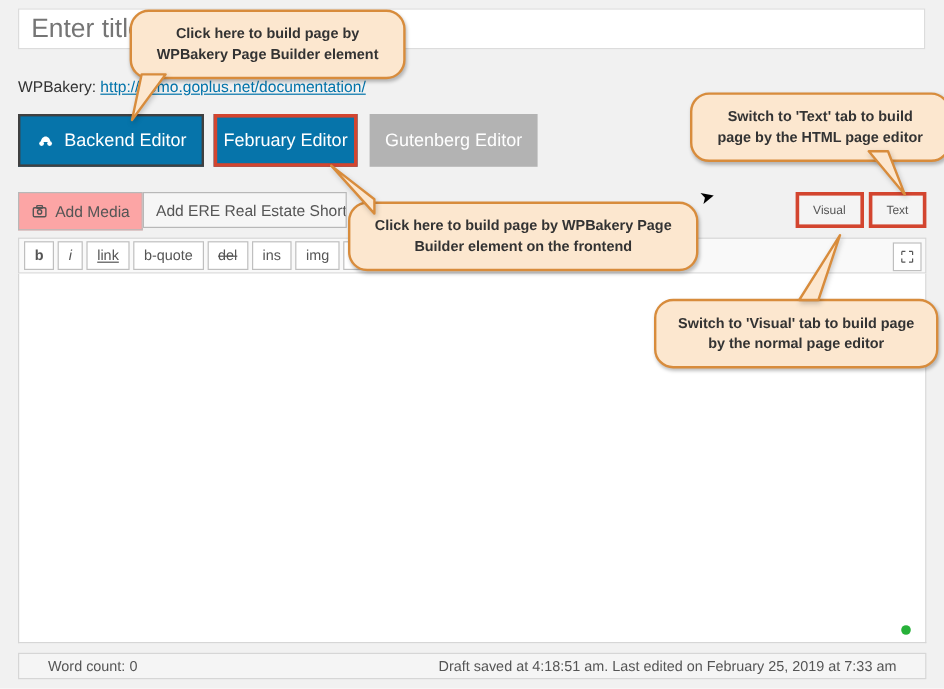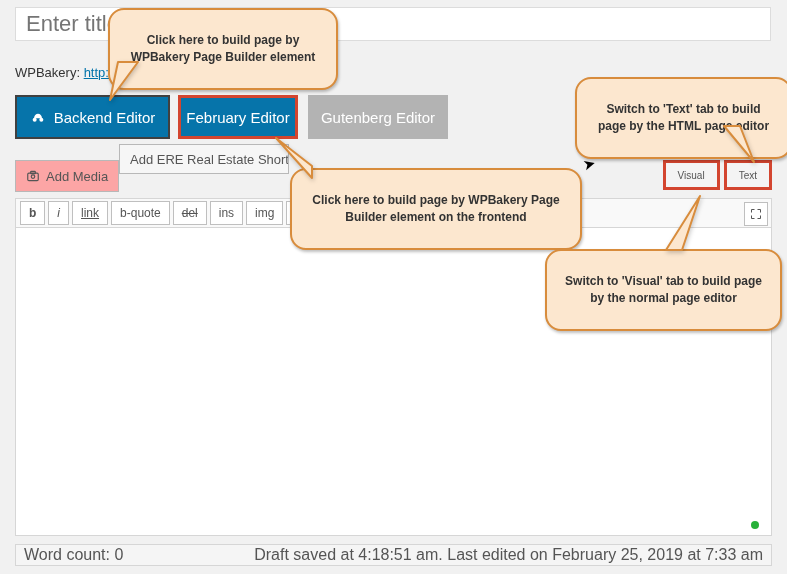--- a/index.html
+++ b/index.html
@@ -7,34 +7,34 @@
   .title-input{position:absolute;left:15px;top:7px;width:756px;height:34px;border:1px solid #dcdcdc;background:#fff;padding:2px 10px;font-size:22px;color:#8d8d8d;box-sizing:border-box}
   .perm-row{position:absolute;left:15px;top:65px;font-size:13px;color:#333}
   .perm-row a{color:#0073aa;text-decoration:underline}
   .editor-btn{position:absolute;top:95px;height:44px;display:flex;align-items:center;justify-content:center;color:#fff;font-size:15px;cursor:pointer;box-sizing:border-box}
   .be{left:15px;width:155px;background:#0674aa;border:2px solid #404040}
   .fe{left:178px;width:120px;background:#0674aa;border:3px solid #d3452f}
   .gut{left:308px;width:140px;background:#b3b3b3;border:0}
   .wp-ic{width:16px;height:16px;margin-right:8px}
   .media-btn{position:absolute;left:15px;top:160px;height:30px;display:flex;align-items:center;padding:0 10px;background:#fca5a5;border:1px solid #b8b8b8;cursor:pointer;font-size:13px;color:#555}
   .media-btn svg{margin-right:6px}
-  .ere-btn{position:absolute;left:119px;top:144px;height:30px;width:170px;overflow:hidden;white-space:nowrap;text-overflow:clip;display:flex;align-items:center;padding:10px 10px;background:#f6f6f6;border:1px solid #b8b8b8;cursor:pointer;font-size:13px;color:#555;box-sizing:border-box}
+  .ere-btn{position:absolute;left:119px;top:160px;height:30px;width:170px;overflow:hidden;white-space:nowrap;text-overflow:clip;display:flex;align-items:center;padding:10px 10px;background:#f6f6f6;border:1px solid #b8b8b8;cursor:pointer;font-size:13px;color:#555;box-sizing:border-box}
   .tabs{position:absolute;top:160px;right:15px;display:flex}
   .tab{height:30px;display:flex;align-items:center;padding:0 12px;background:#eaeaea;border:1px solid #b8b8b8;color:#555;cursor:pointer;font-size:10px;box-sizing:border-box}
   .tab.vis{border:3px solid #d3452f;background:#f4f4f4}
   .tab.txt{border:3px solid #d3452f;background:#f4f4f4;margin-left:4px}
   .toolbar{position:absolute;left:15px;right:15px;top:198px;height:30px;border:1px solid #d6d6d6;background:#f9f9f9;display:flex;align-items:center;padding:0 4px;box-sizing:border-box}
   .tb{height:22px;border:1px solid #bfbfbf;background:#fff;margin-right:3px;padding:0 8px;display:flex;align-items:center;font-size:12px;color:#555;cursor:pointer}
   .tb.del{text-decoration:line-through}
   .tb.link-b{text-decoration:underline}
   .expand{position:absolute;right:3px;top:3px;width:22px;height:22px;border:1px solid #bfbfbf;background:#fff;display:flex;align-items:center;justify-content:center;cursor:pointer}
   .edit-area{position:absolute;left:15px;right:15px;top:228px;bottom:38px;background:#fff;border:1px solid #d6d6d6;border-top:0;box-sizing:border-box}
   .green-dot{position:absolute;right:12px;bottom:6px;width:8px;height:8px;border-radius:50%;background:#27b139}
-  .footer{position:absolute;left:15px;right:15px;bottom:8px;height:22px;border:1px solid #d6d6d6;border-top:1px solid #d6d6d6;background:#f5f5f5;display:flex;align-items:center;padding:0 8px;font-size:16px;color:#555;justify-content:space-between;box-sizing:border-box}
-  .callout{position:absolute;background:#fce7cf;border:2px solid #d88c3c;border-radius:16px;padding:22px 14px;font-size:12px;font-weight:bold;color:#333;text-align:center;line-height:1.4;box-shadow:1px 2px 3px rgba(0,0,0,0.25)}
+  .footer{position:absolute;left:15px;right:15px;bottom:8px;height:22px;border:1px solid #d6d6d6;border-top:1px solid #d6d6d6;background:#f5f5f5;display:flex;align-items:center;padding:0 24px;font-size:12px;color:#555;justify-content:space-between;box-sizing:border-box}
+  .callout{position:absolute;background:#fce7cf;border:2px solid #d88c3c;border-radius:16px;padding:10px 14px;font-size:12px;font-weight:bold;color:#333;text-align:center;line-height:1.4;box-shadow:1px 2px 3px rgba(0,0,0,0.25)}
   .ptr{position:absolute;fill:#fce7cf;stroke:#d88c3c;stroke-width:2;stroke-linejoin:round;filter:drop-shadow(1px 2px 2px rgba(0,0,0,0.2))}
   .cursor{position:absolute;left:583px;top:155px;font-size:15px;color:#000;pointer-events:none;transform:rotate(-15deg)}
 </style>
 </head>
 <body>
 
 <div class="stage">
 
   <input class="title-input" placeholder="Enter title here" style="">
 

